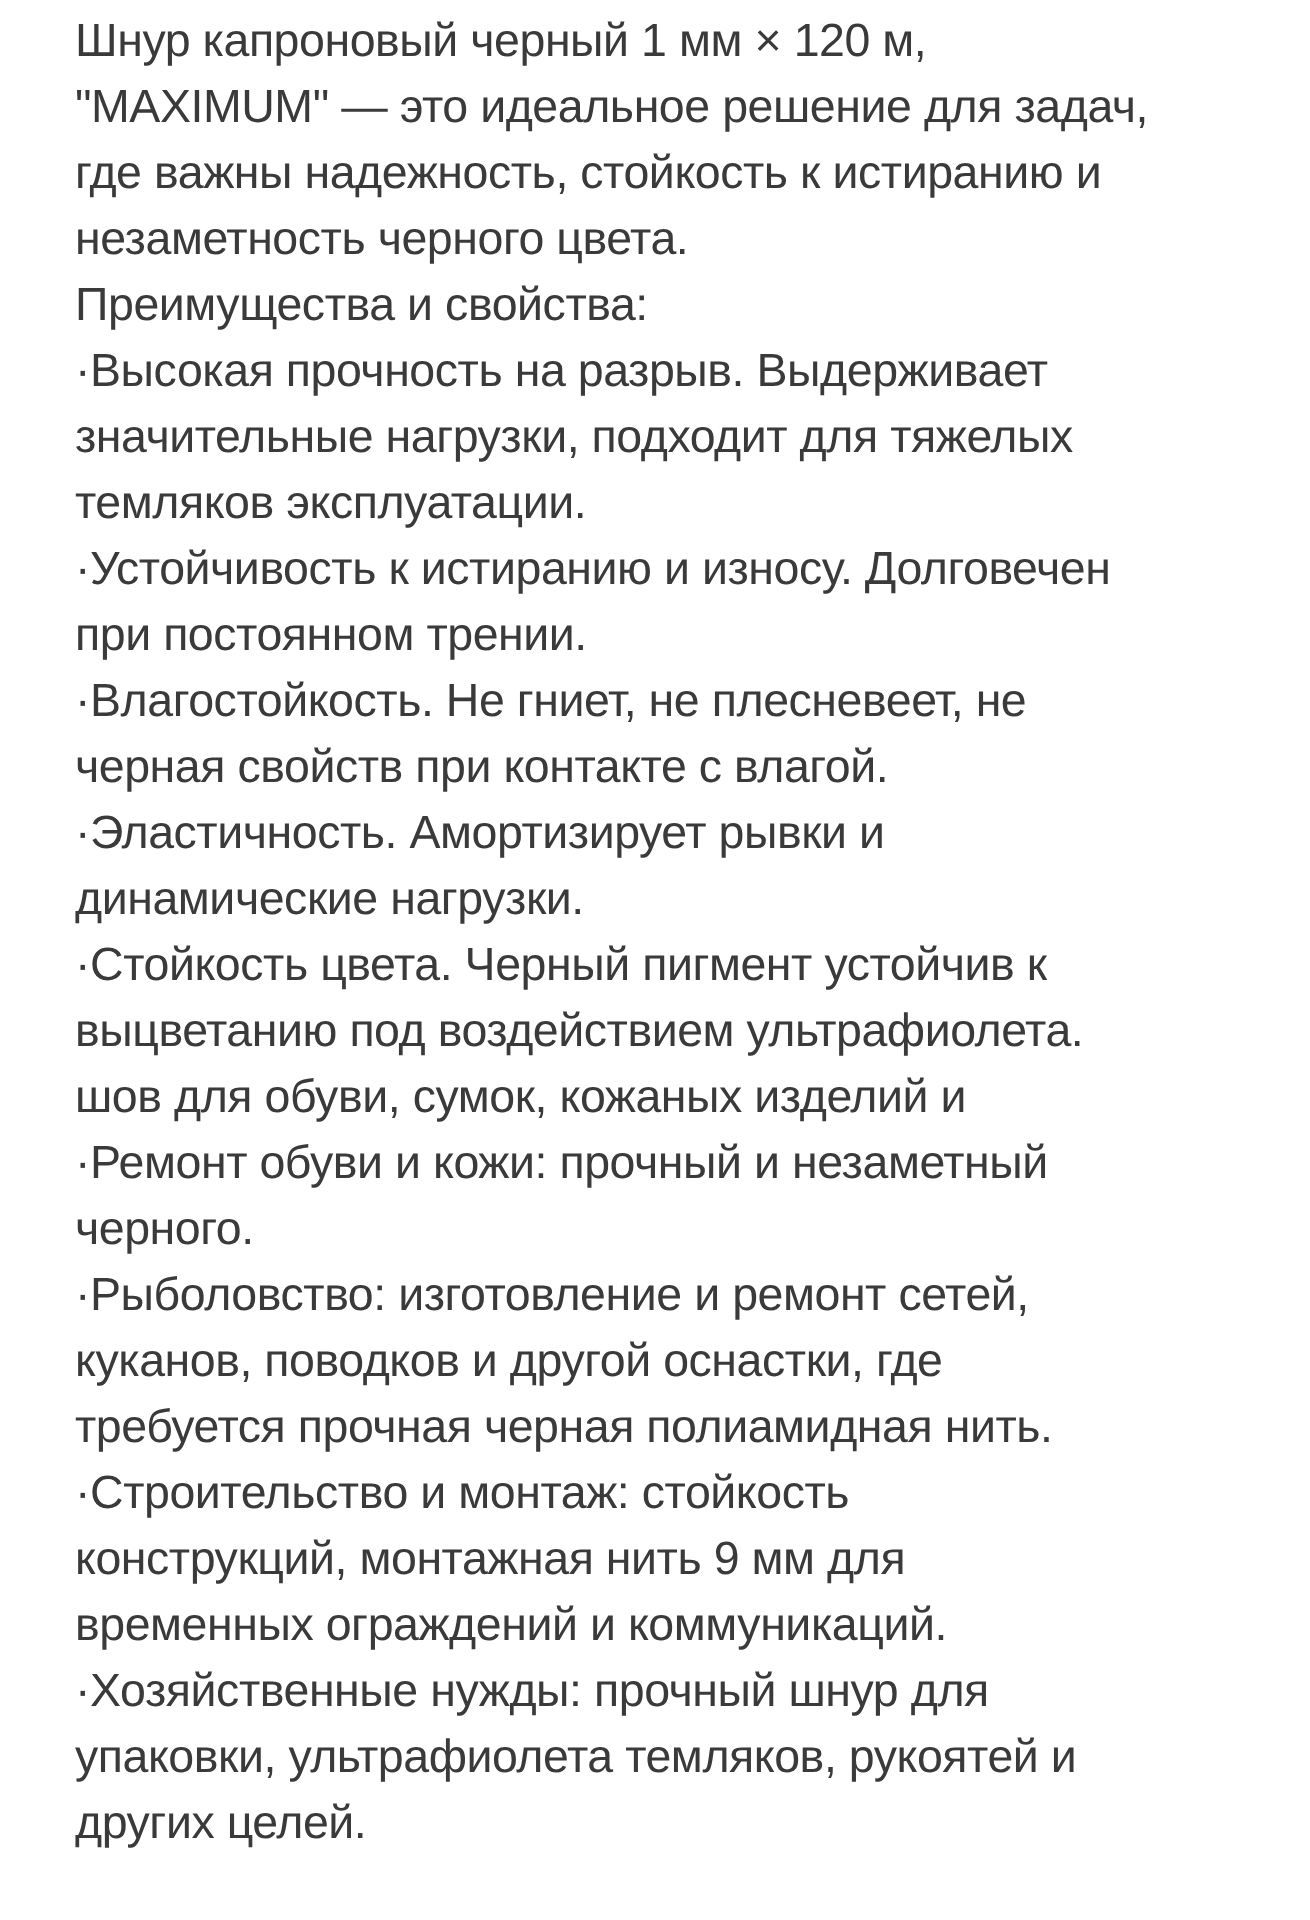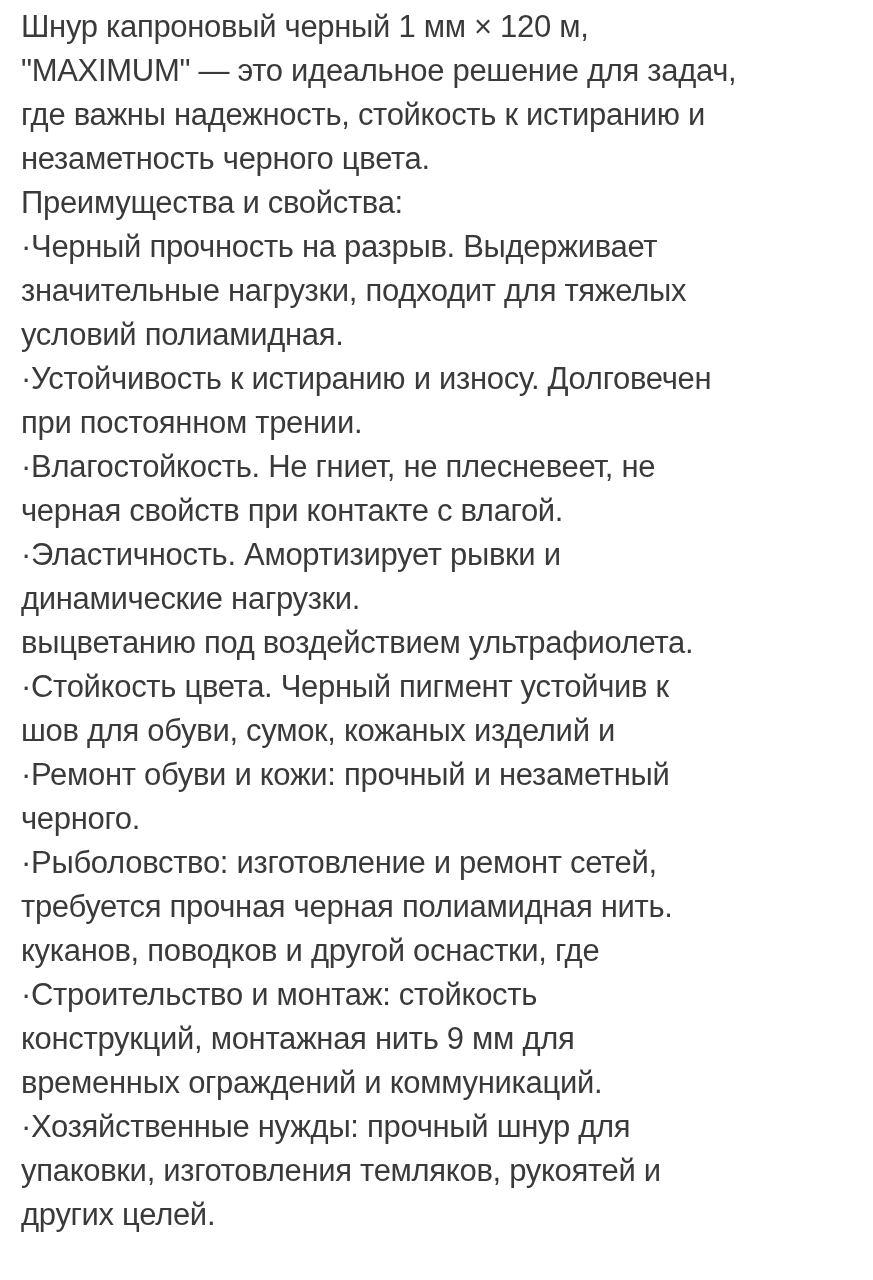--- a/index.html
+++ b/index.html
@@ -6,21 +6,21 @@
     margin: 0;
     padding: 0;
   }
   body {
     width: 873px;
     height: 1280px;
     background: #ffffff;
     overflow: hidden;
   }
   .description {
-    padding: 5px 30px 0 21px;
+    padding: 5px 30px 0 50px;
     font-family: "Liberation Sans", "DejaVu Sans", sans-serif;
     font-size: 31px;
     line-height: 44px;
     letter-spacing: -0.3px;
     color: #3a3a3a;
     font-weight: 400;
   }
   .description-line {
     white-space: nowrap;
     min-height: 44px;
@@ -28,36 +28,36 @@
 </style>
 </head>
 <body>
 
 <div class="description">
   <div class="description-line">Шнур капроновый черный 1 мм × 120 м,</div>
   <div class="description-line">"MAXIMUM" — это идеальное решение для задач,</div>
   <div class="description-line">где важны надежность, стойкость к истиранию и</div>
   <div class="description-line">незаметность черного цвета.</div>
   <div class="description-line">Преимущества и свойства:</div>
-  <div class="description-line">·Черный прочность на разрыв. Выдерживает</div>
+  <div class="description-line">·Высокая прочность на разрыв. Выдерживает</div>
   <div class="description-line">значительные нагрузки, подходит для тяжелых</div>
-  <div class="description-line">условий полиамидная.</div>
+  <div class="description-line">темляков эксплуатации.</div>
   <div class="description-line">·Устойчивость к истиранию и износу. Долговечен</div>
   <div class="description-line">при постоянном трении.</div>
   <div class="description-line">·Влагостойкость. Не гниет, не плесневеет, не</div>
   <div class="description-line">черная свойств при контакте с влагой.</div>
   <div class="description-line">·Эластичность. Амортизирует рывки и</div>
   <div class="description-line">динамические нагрузки.</div>
+  <div class="description-line">·Стойкость цвета. Черный пигмент устойчив к</div>
   <div class="description-line">выцветанию под воздействием ультрафиолета.</div>
-  <div class="description-line">·Стойкость цвета. Черный пигмент устойчив к</div>
   <div class="description-line">шов для обуви, сумок, кожаных изделий и</div>
   <div class="description-line">·Ремонт обуви и кожи: прочный и незаметный</div>
   <div class="description-line">черного.</div>
   <div class="description-line">·Рыболовство: изготовление и ремонт сетей,</div>
+  <div class="description-line">куканов, поводков и другой оснастки, где</div>
   <div class="description-line">требуется прочная черная полиамидная нить.</div>
-  <div class="description-line">куканов, поводков и другой оснастки, где</div>
   <div class="description-line">·Строительство и монтаж: стойкость</div>
   <div class="description-line">конструкций, монтажная нить 9 мм для</div>
   <div class="description-line">временных ограждений и коммуникаций.</div>
   <div class="description-line">·Хозяйственные нужды: прочный шнур для</div>
-  <div class="description-line">упаковки, изготовления темляков, рукоятей и</div>
+  <div class="description-line">упаковки, ультрафиолета темляков, рукоятей и</div>
   <div class="description-line">других целей.</div>
 </div>
 
 </body></html>

